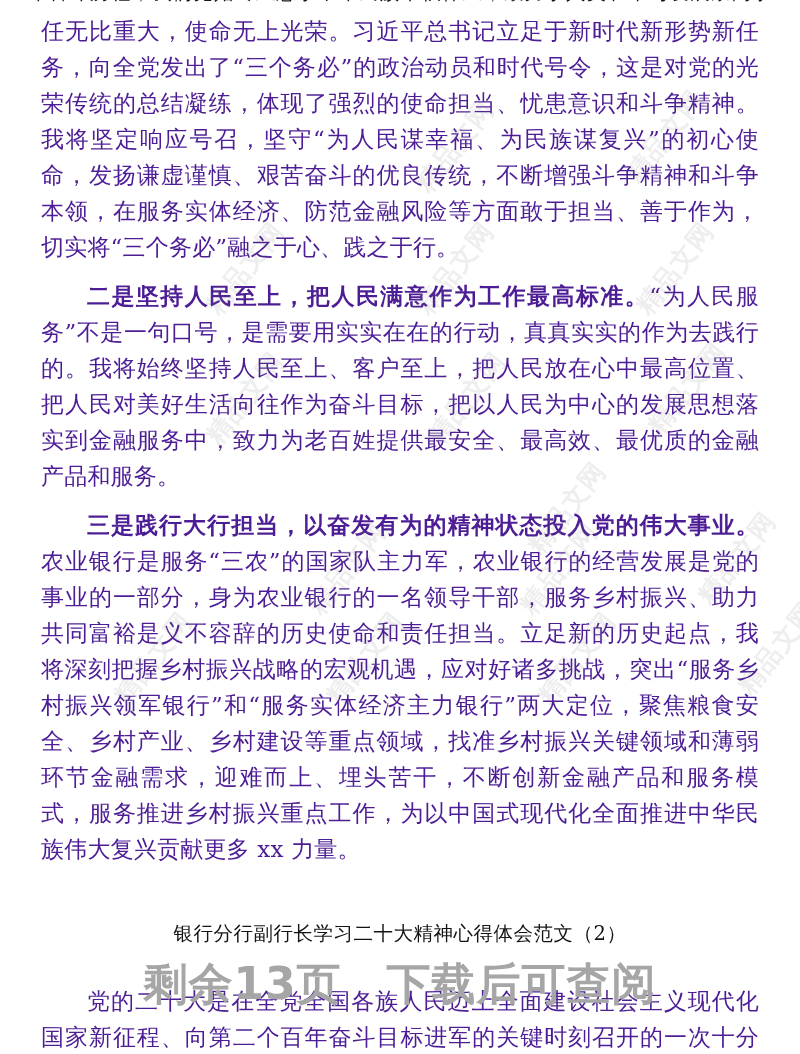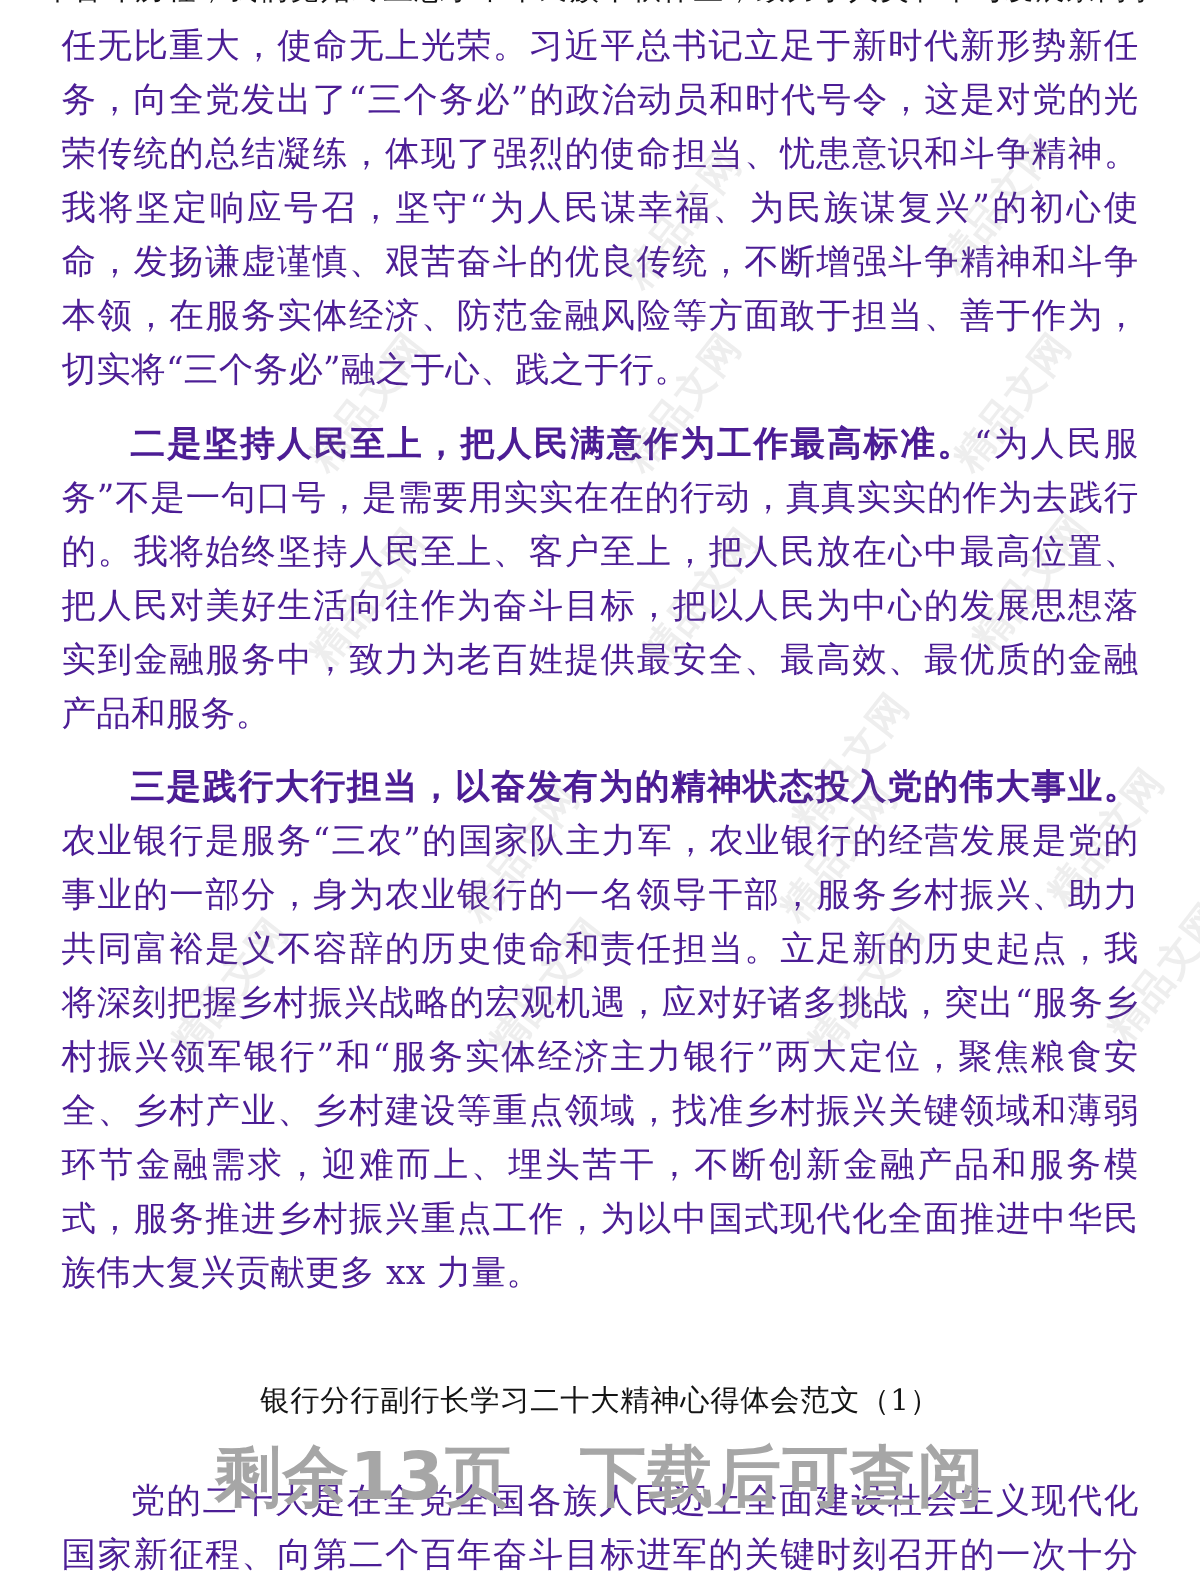--- a/index.html
+++ b/index.html
@@ -160,21 +160,21 @@
     <p class="para indent">
       <span class="lead">二是坚持人民至上，把人民满意作为工作最高标准。</span><span>“为人民服务”不是一句口号，是需要用实实在在的行动，真真实实的作为去践行的。我将始终坚持人民至上、客户至上，把人民放在心中最高位置、把人民对美好生活向往作为奋斗目标，把以人民为中心的发展思想落实到金融服务中，致力为老百姓提供最安全、最高效、最优质的金融产品和服务。</span>
     </p>
 
     <p class="para indent">
       <span class="lead">三是践行大行担当，以奋发有为的精神状态投入党的伟大事业。</span><span>农业银行是服务“三农”的国家队主力军，农业银行的经营发展是党的事业的一部分，身为农业银行的一名领导干部，服务乡村振兴、助力共同富裕是义不容辞的历史使命和责任担当。立足新的历史起点，我将深刻把握乡村振兴战略的宏观机遇，应对好诸多挑战，突出“服务乡村振兴领军银行”和“服务实体经济主力银行”两大定位，聚焦粮食安全、乡村产业、乡村建设等重点领域，找准乡村振兴关键领域和薄弱环节金融需求，迎难而上、埋头苦干，不断创新金融产品和服务模式，服务推进乡村振兴重点工作，为以中国式现代化全面推进中华民族伟大复兴贡献更多 xx 力量。</span>
     </p>
 
     <div class="spacer-36"></div>
 
-    <p class="title-line">银行分行副行长学习二十大精神心得体会范文（1）</p>
+    <p class="title-line">银行分行副行长学习二十大精神心得体会范文（2）</p>
 
     <div class="spacer-18"></div>
 
 
 
     <p class="para indent">
       <span>党的二十大是在全党全国各族人民迈上全面建设社会主义现代化国家新征程、向第二个百年奋斗目标进军的关键时刻召开的一次十分重要的大会，科学谋划了未来五年乃至更长时期党和国家事业发展的目标任务和方针政策；事关党和国家事业继往开来，事关中国特色社会主义前途命运，事关中华民族伟大复兴。习近平总书记所作报告，旗帜鲜明、思想深邃、气势恢宏，集中凝聚了百年大党的宝贵经验，闪耀着马克思主义中国化、时代化</span>
     </p>
 
   </div>

